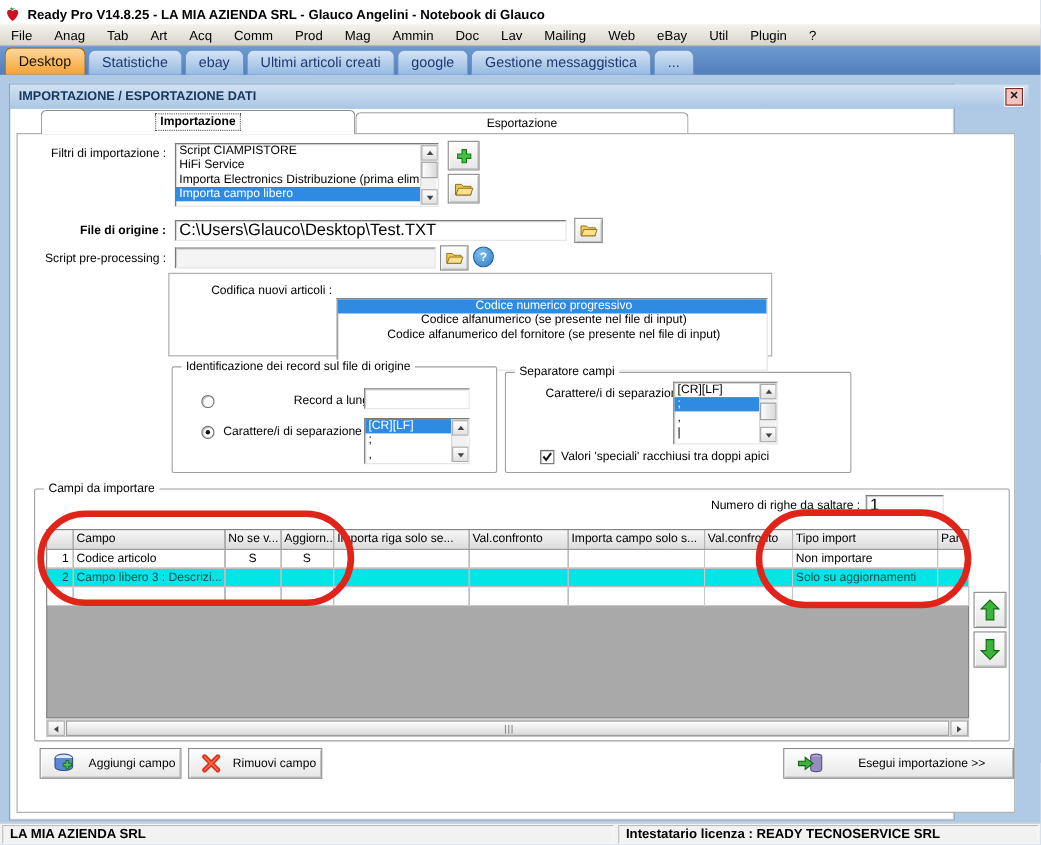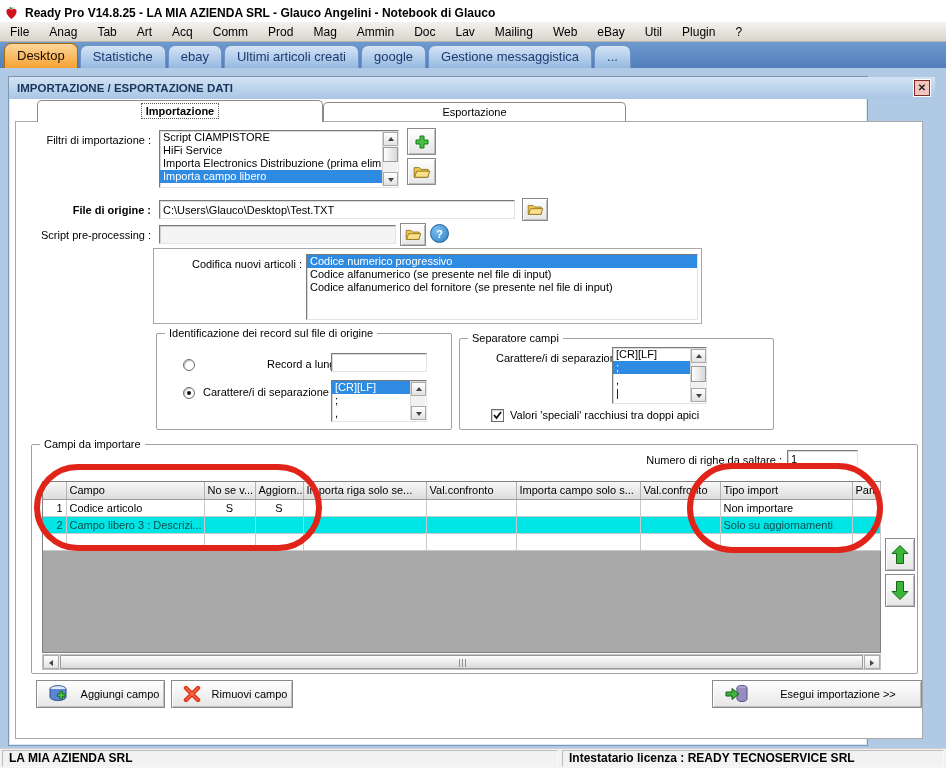--- a/index.html
+++ b/index.html
@@ -23,21 +23,21 @@
   #dlg-title .t { font-size:11.5px; font-weight:bold; color:#16365c; margin-left:8px; }
   #dlg-close { position:absolute; right:5px; top:3px; width:16px; height:16px; background:#f2c4c0; border:1px solid #7c2a22; box-shadow:0 0 0 1px #fff; font-size:10px; font-weight:bold; color:#1a1a1a; text-align:center; line-height:14px; cursor:default; }
   .tab-pane { left:6px; top:44px; width:908px; height:618px; border:1px solid #a9a9a9; background:#fff; }
   .dlg-tab { background:#fff; border:1px solid #8a8a8a; border-bottom:none; border-radius:5px 5px 0 0; text-align:center; font-size:11px; }
   #dlg-tab-import { left:28px; top:23px; width:286px; height:22px; line-height:21px; z-index:3; }
   #dlg-tab-export { left:314px; top:25px; width:303px; height:19px; line-height:18px; }
   #dlg-tab-import .focus { outline:1px dotted #555; padding:1px 4px; font-weight:bold; }
 
   .rlabel { text-align:right; white-space:nowrap; }
   .sunken { background:#fff; border:1px solid; border-color:#7a7a7a #e4e4e4 #e4e4e4 #7a7a7a; box-shadow:inset 1px 1px 0 rgba(0,0,0,.15); }
-  input.fld { font-family:"Liberation Sans",sans-serif; font-size:11px; padding:1px 3px; outline:none; }
+  input.fld { font-family:"Liberation Sans",sans-serif; font-size:15px; padding:1px 3px; outline:none; }
   .raised { background:linear-gradient(#ffffff,#e6e6e6); border:1px solid #8a8a8a; box-shadow:inset 1px 1px 0 #fff, inset -1px -1px 0 #bdbdbd; display:flex; align-items:center; justify-content:center; cursor:default; }
   .list { overflow:hidden; }
   .li { height:13px; line-height:13px; padding-left:3px; white-space:nowrap; overflow:hidden; }
   .li.sel { background:#2f8be2; color:#fff; }
 
   
   .vsb { position:absolute; top:1px; bottom:1px; right:1px; width:15px; background:#f1f1f1; border-left:1px solid #d6d6d6; }
   .sbbtn { position:absolute; left:0; width:15px; height:14px; background:linear-gradient(#fff,#e2e2e2); border:1px solid #aaa; }
   .tri-up { width:0; height:0; border-left:3px solid transparent; border-right:3px solid transparent; border-bottom:4px solid #444; margin:4px auto; }
   .tri-dn { width:0; height:0; border-left:3px solid transparent; border-right:3px solid transparent; border-top:4px solid #444; margin:5px auto; }
@@ -186,21 +186,21 @@
           <svg width="17" height="13" viewBox="0 0 20 16">
             <path d="M1 3 h6 l2 2 h8 v9 H1z" fill="#f2c94c" stroke="#8a6d1a"></path>
             <path d="M4 7 h15 l-2.5 7 H1.5z" fill="#fbe08a" stroke="#8a6d1a"></path>
           </svg>
         </span>
     </div>
     <div class="abs help-circle" style="left:421px;top:147px;width:19px;height:19px;">?</div>
 
     <div class="abs" style="left:144px;top:171px;width:549px;height:76px;border:1px solid #a8a8a8;background:#fff;">
       <div class="abs rlabel" style="left:6px;top:9px;width:142px;">Codifica nuovi articoli :</div>
-      <div class="abs sunken list" style="left:152px;top:5px;width:392px;height:66px;">
+      <div class="abs sunken list" style="left:152px;top:22px;width:392px;height:66px;text-align:center;">
         <div class="li sel">Codice numerico progressivo</div>
         <div class="li">Codice alfanumerico (se presente nel file di input)</div>
         <div class="li">Codice alfanumerico del fornitore (se presente nel file di input)</div>
       </div>
     </div>
 
     <div class="abs group" style="left:147px;top:256px;width:296px;height:97px;">
       <span class="glabel">Identificazione dei record sul file di origine</span>
       <span class="radio" style="left:26px;top:25px;"></span>
       <span class="abs" style="left:63px;top:24px;padding-left:47px;">Record a lunghezza fissa</span>

